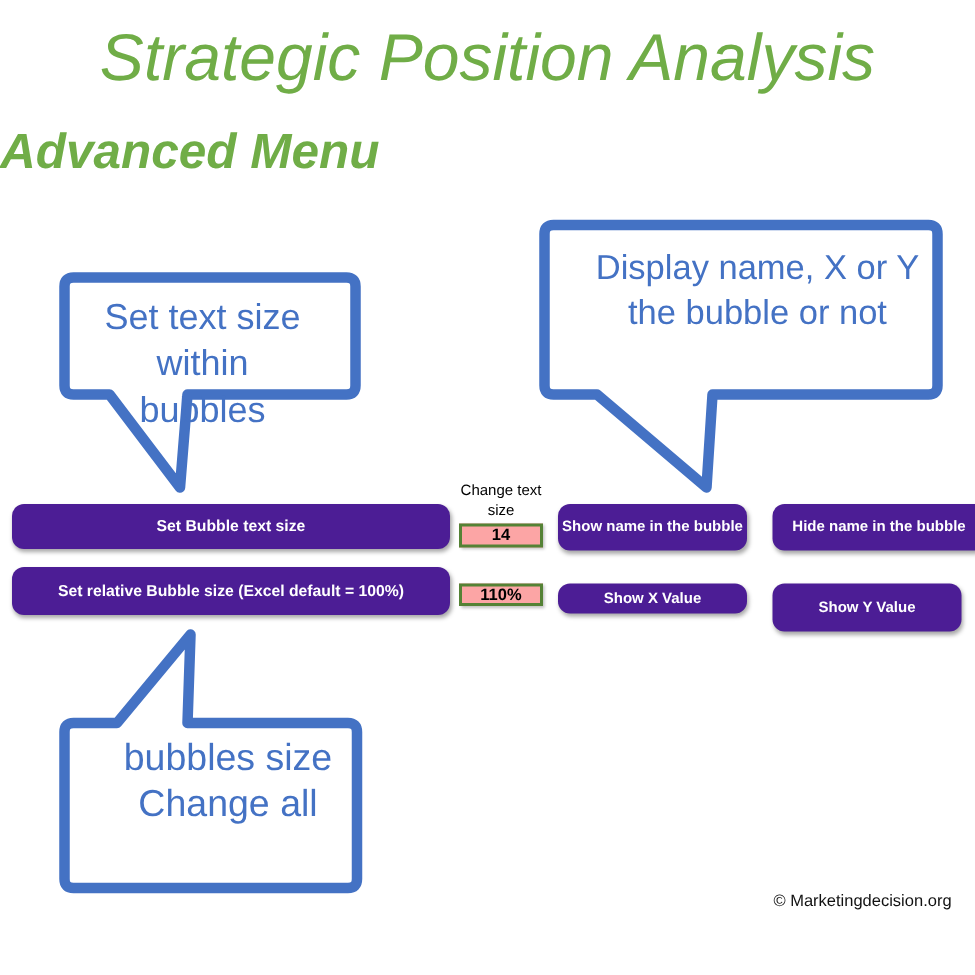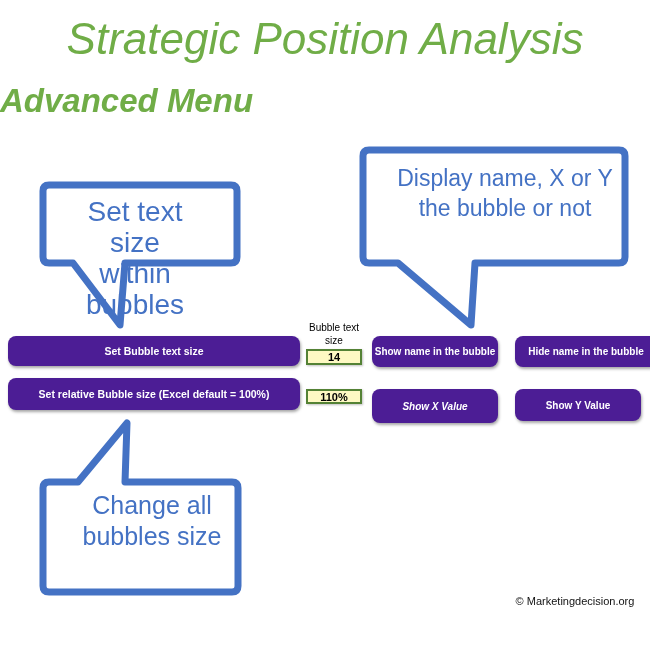--- a/index.html
+++ b/index.html
@@ -44,21 +44,21 @@
     stroke-width: 7;
     stroke-linejoin: round;
   }
 
   
   .callout-text {
     color: #4472C4;
     text-align: center;
   }
   .callout-text span { display: block; padding-left: 22px; }
-  .callout-text-left   { left: 47px;  top: 196px; width: 154px; font-size: 28px; line-height: 31px; }
+  .callout-text-left   { left: 47px;  top: 196px; width: 154px; font-size: 24px; line-height: 31px; }
   .callout-text-right  { left: 367px; top: 163px; width: 254px; font-size: 23px; line-height: 30px; }
   .callout-text-bottom { left: 47px;  top: 490px; width: 188px; font-size: 25px; line-height: 31px; }
 
   
   .btn {
     background: #4c1d95;
     border-radius: 8px;
     color: #ffffff;
     font-weight: 700;
     display: flex;
@@ -67,34 +67,34 @@
     text-align: center;
     box-shadow: 1px 2px 3px rgba(0,0,0,0.35);
     cursor: pointer;
   }
   .btn-wide { font-size: 10.5px; }
   .btn-small { font-size: 10px; }
   .btn-set-text-size     { left: 8px;   top: 336px; width: 292px; height: 30px; }
   .btn-set-relative-size { left: 8px;   top: 378px; width: 292px; height: 32px; }
   .btn-show-name { left: 372px; top: 336px; width: 126px; height: 31px; }
   .btn-hide-name { left: 515px; top: 336px; width: 142px; height: 31px; }
-  .btn-show-x    { left: 372px; top: 389px; width: 126px; height: 34px; font-style: italic; }
+  .btn-show-x    { left: 372px; top: 389px; width: 126px; height: 20px; }
   .btn-show-y    { left: 515px; top: 389px; width: 126px; height: 32px; }
 
   
   .cell-label {
     left: 304px; top: 321px; width: 60px;
     text-align: center;
     font-size: 10px;
     line-height: 13px;
     color: #000000;
   }
   .cell-label span { display: block; }
   .green-cell {
-    background: #fef9c3;
+    background: #fca5a5;
     border: 2px solid #548235;
     display: flex;
     align-items: center;
     justify-content: center;
     font-size: 11px;
     font-weight: 700;
     color: #000000;
     box-shadow: 1px 1px 2px rgba(0,0,0,0.25);
     cursor: text;
   }
@@ -123,29 +123,29 @@
 
 <div class="abs callout-text callout-text-left">
   <span>Set text size</span>
   <span>within bubbles</span>
 </div>
 <div class="abs callout-text callout-text-right">
   <span>Display name, X or Y</span>
   <span>the bubble or not</span>
 </div>
 <div class="abs callout-text callout-text-bottom">
+  <span>bubbles size</span>
   <span>Change all</span>
-  <span>bubbles size</span>
 </div>
 
 <div class="abs btn btn-wide btn-set-text-size">Set Bubble text size</div>
 <div class="abs btn btn-wide btn-set-relative-size">Set relative Bubble size (Excel default = 100%)</div>
 
 <div class="abs cell-label">
-  <span>Bubble text</span>
+  <span>Change text</span>
   <span>size</span>
 </div>
 <div class="abs green-cell cell-text-size">14</div>
 <div class="abs green-cell cell-relative-size">110%</div>
 
 <div class="abs btn btn-small btn-show-name">Show name in the bubble</div>
 <div class="abs btn btn-small btn-hide-name">Hide name in the bubble</div>
 <div class="abs btn btn-small btn-show-x">Show X Value</div>
 <div class="abs btn btn-small btn-show-y">Show Y Value</div>
 

